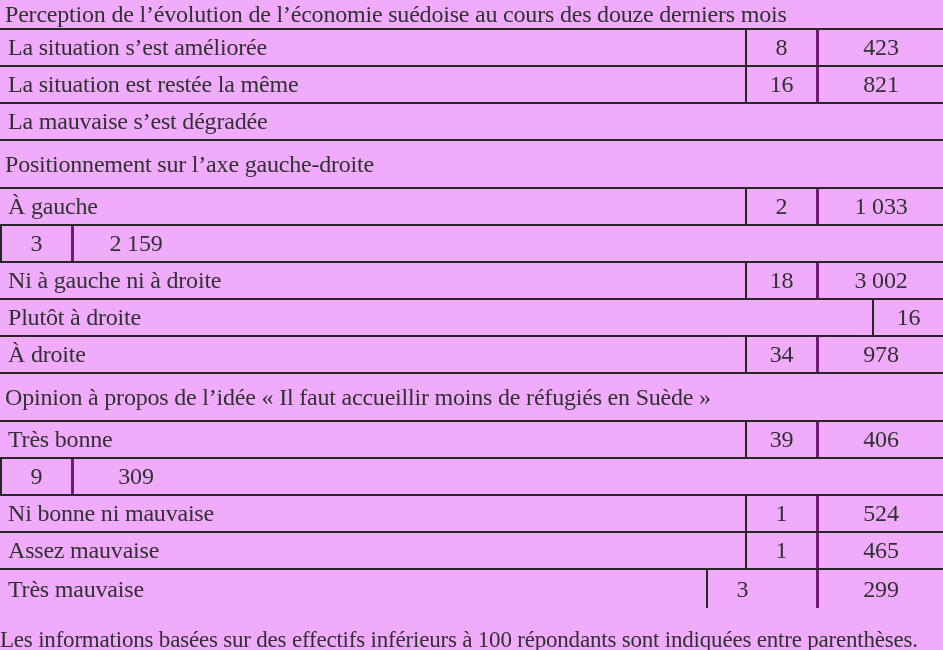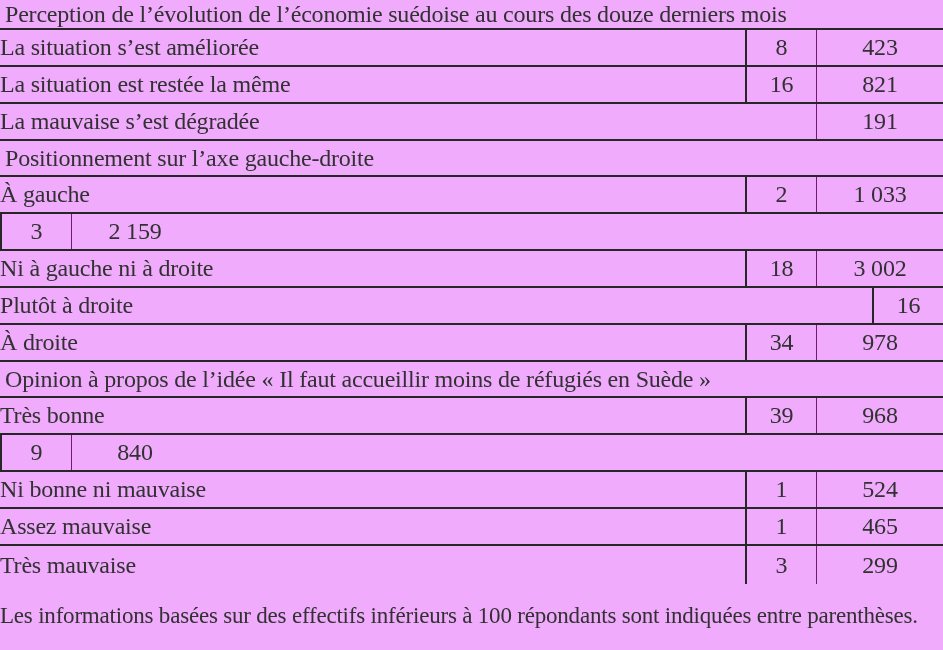--- a/index.html
+++ b/index.html
@@ -17,21 +17,21 @@
     overflow: hidden;
   }
   .table {
     width: 943px;
   }
   
   .section-row {
     display: flex;
     align-items: center;
     box-sizing: border-box;
-    height: 36px;
+    height: 48px;
     border-bottom: 2px solid #262626;
     padding-left: 5px;
     font-size: 24px;
     letter-spacing: -0.2px;
     white-space: nowrap;
   }
   .section-row.first {
     height: 30px;
   }
   
@@ -40,42 +40,43 @@
     align-items: stretch;
     box-sizing: border-box;
     height: 37px;
     border-bottom: 2px solid #262626;
     font-size: 24px;
     letter-spacing: -0.2px;
   }
   .data-row.last {
     border-bottom: none;
     height: 38px;
+    gap: 39px;
   }
   .cell {
     display: flex;
     align-items: center;
     box-sizing: border-box;
     white-space: nowrap;
   }
   .c-label {
     flex: 1 1 auto;
-    padding-left: 0;
+    padding-left: 8px;
     justify-content: flex-start;
   }
   .c-pct {
     width: 71px;
     flex: 0 0 71px;
     border-left: 2px solid #262626;
     justify-content: center;
   }
   .c-n {
     width: 127px;
     flex: 0 0 127px;
-    border-left: 1px solid #701a75;
+    border-left: 3px solid #701a75;
     justify-content: center;
   }
   .footnote {
     margin-top: 15px;
     width: 943px;
     font-size: 23px;
     letter-spacing: -0.2px;
     line-height: 33px;
     text-align: justify;
     text-align-last: left;
@@ -96,21 +97,20 @@
       <div class="cell c-pct">8</div>
       <div class="cell c-n">423</div>
     </div>
     <div class="data-row">
       <div class="cell c-label">La situation est restée la même</div>
       <div class="cell c-pct">16</div>
       <div class="cell c-n">821</div>
     </div>
     <div class="data-row">
       <div class="cell c-label">La mauvaise s’est dégradée</div>
-      <div class="cell c-n">191</div>
     </div>
 
     <div class="section-row">
       <span>Positionnement sur l’axe gauche-droite</span>
     </div>
     <div class="data-row">
       <div class="cell c-label">À gauche</div>
       <div class="cell c-pct">2</div>
       <div class="cell c-n">1&nbsp;033</div>
     </div>
@@ -132,25 +132,25 @@
       <div class="cell c-pct">34</div>
       <div class="cell c-n">978</div>
     </div>
 
     <div class="section-row">
       <span>Opinion à propos de l’idée «&nbsp;Il faut accueillir moins de réfugiés en Suède&nbsp;»</span>
     </div>
     <div class="data-row">
       <div class="cell c-label">Très bonne</div>
       <div class="cell c-pct">39</div>
-      <div class="cell c-n">968</div>
+      <div class="cell c-n">406</div>
     </div>
     <div class="data-row">
       <div class="cell c-pct">9</div>
-      <div class="cell c-n">840</div>
+      <div class="cell c-n">309</div>
     </div>
     <div class="data-row">
       <div class="cell c-label">Ni bonne ni mauvaise</div>
       <div class="cell c-pct">1</div>
       <div class="cell c-n">524</div>
     </div>
     <div class="data-row">
       <div class="cell c-label">Assez mauvaise</div>
       <div class="cell c-pct">1</div>
       <div class="cell c-n">465</div>

